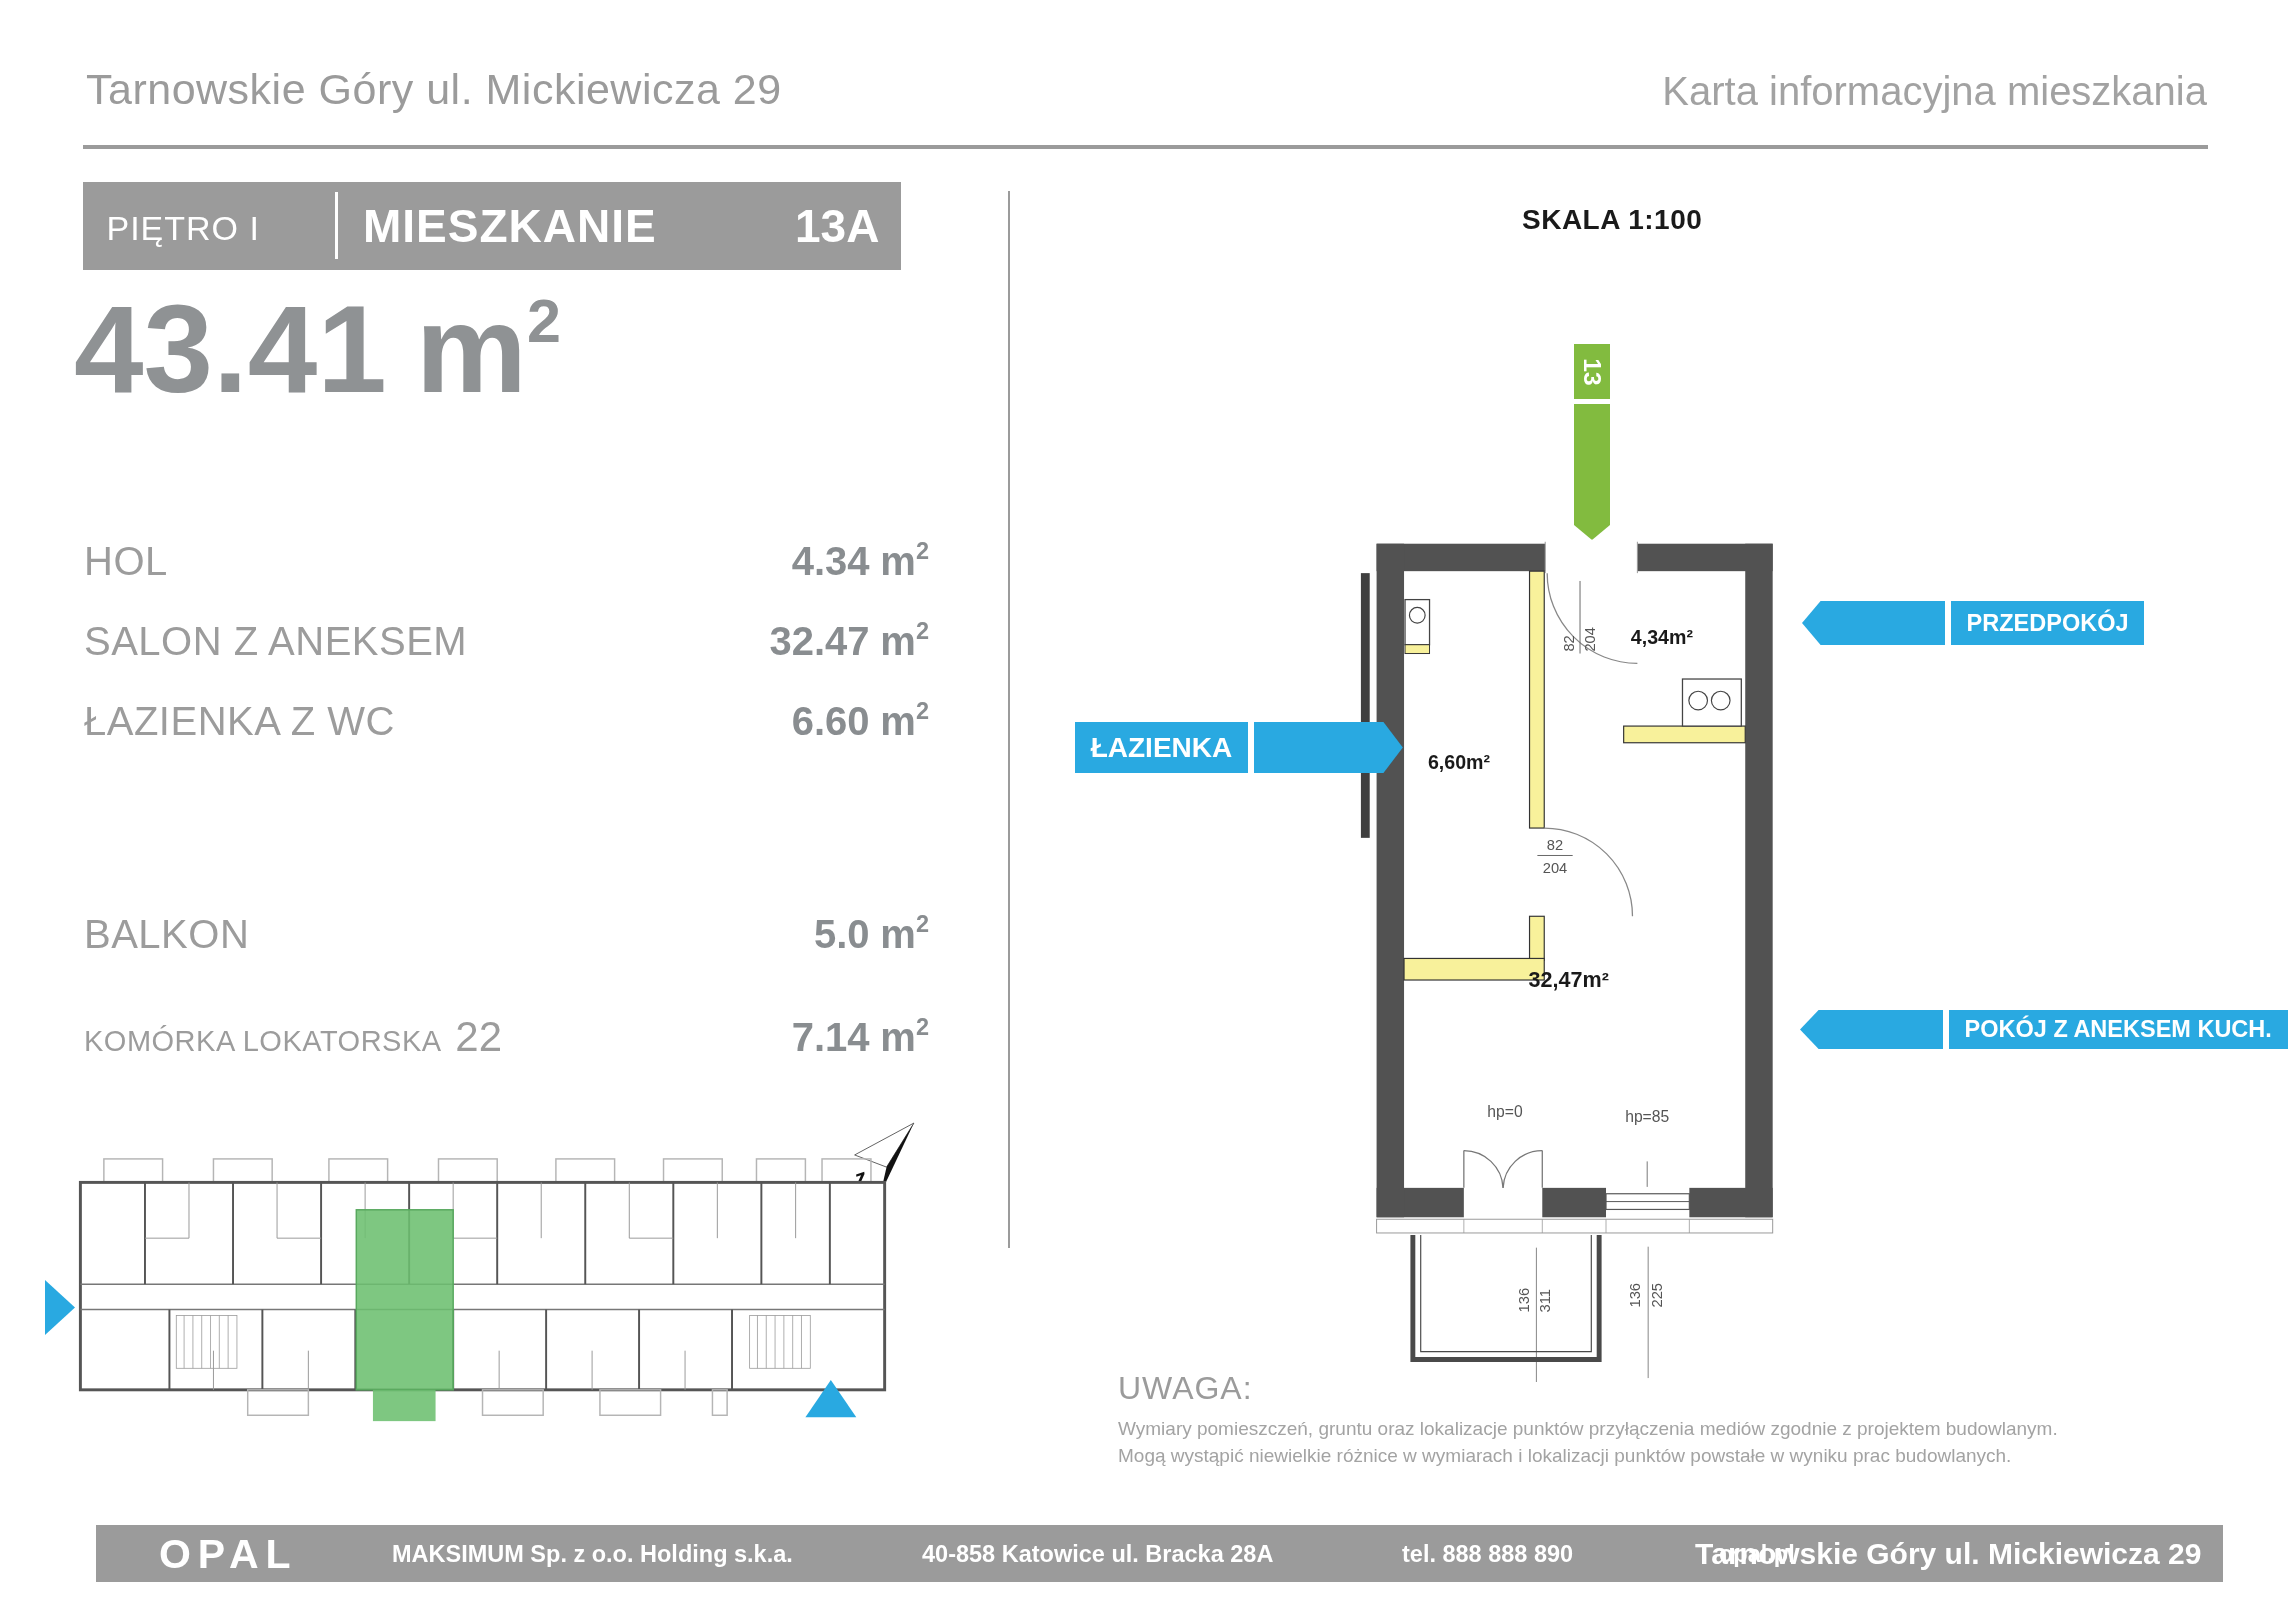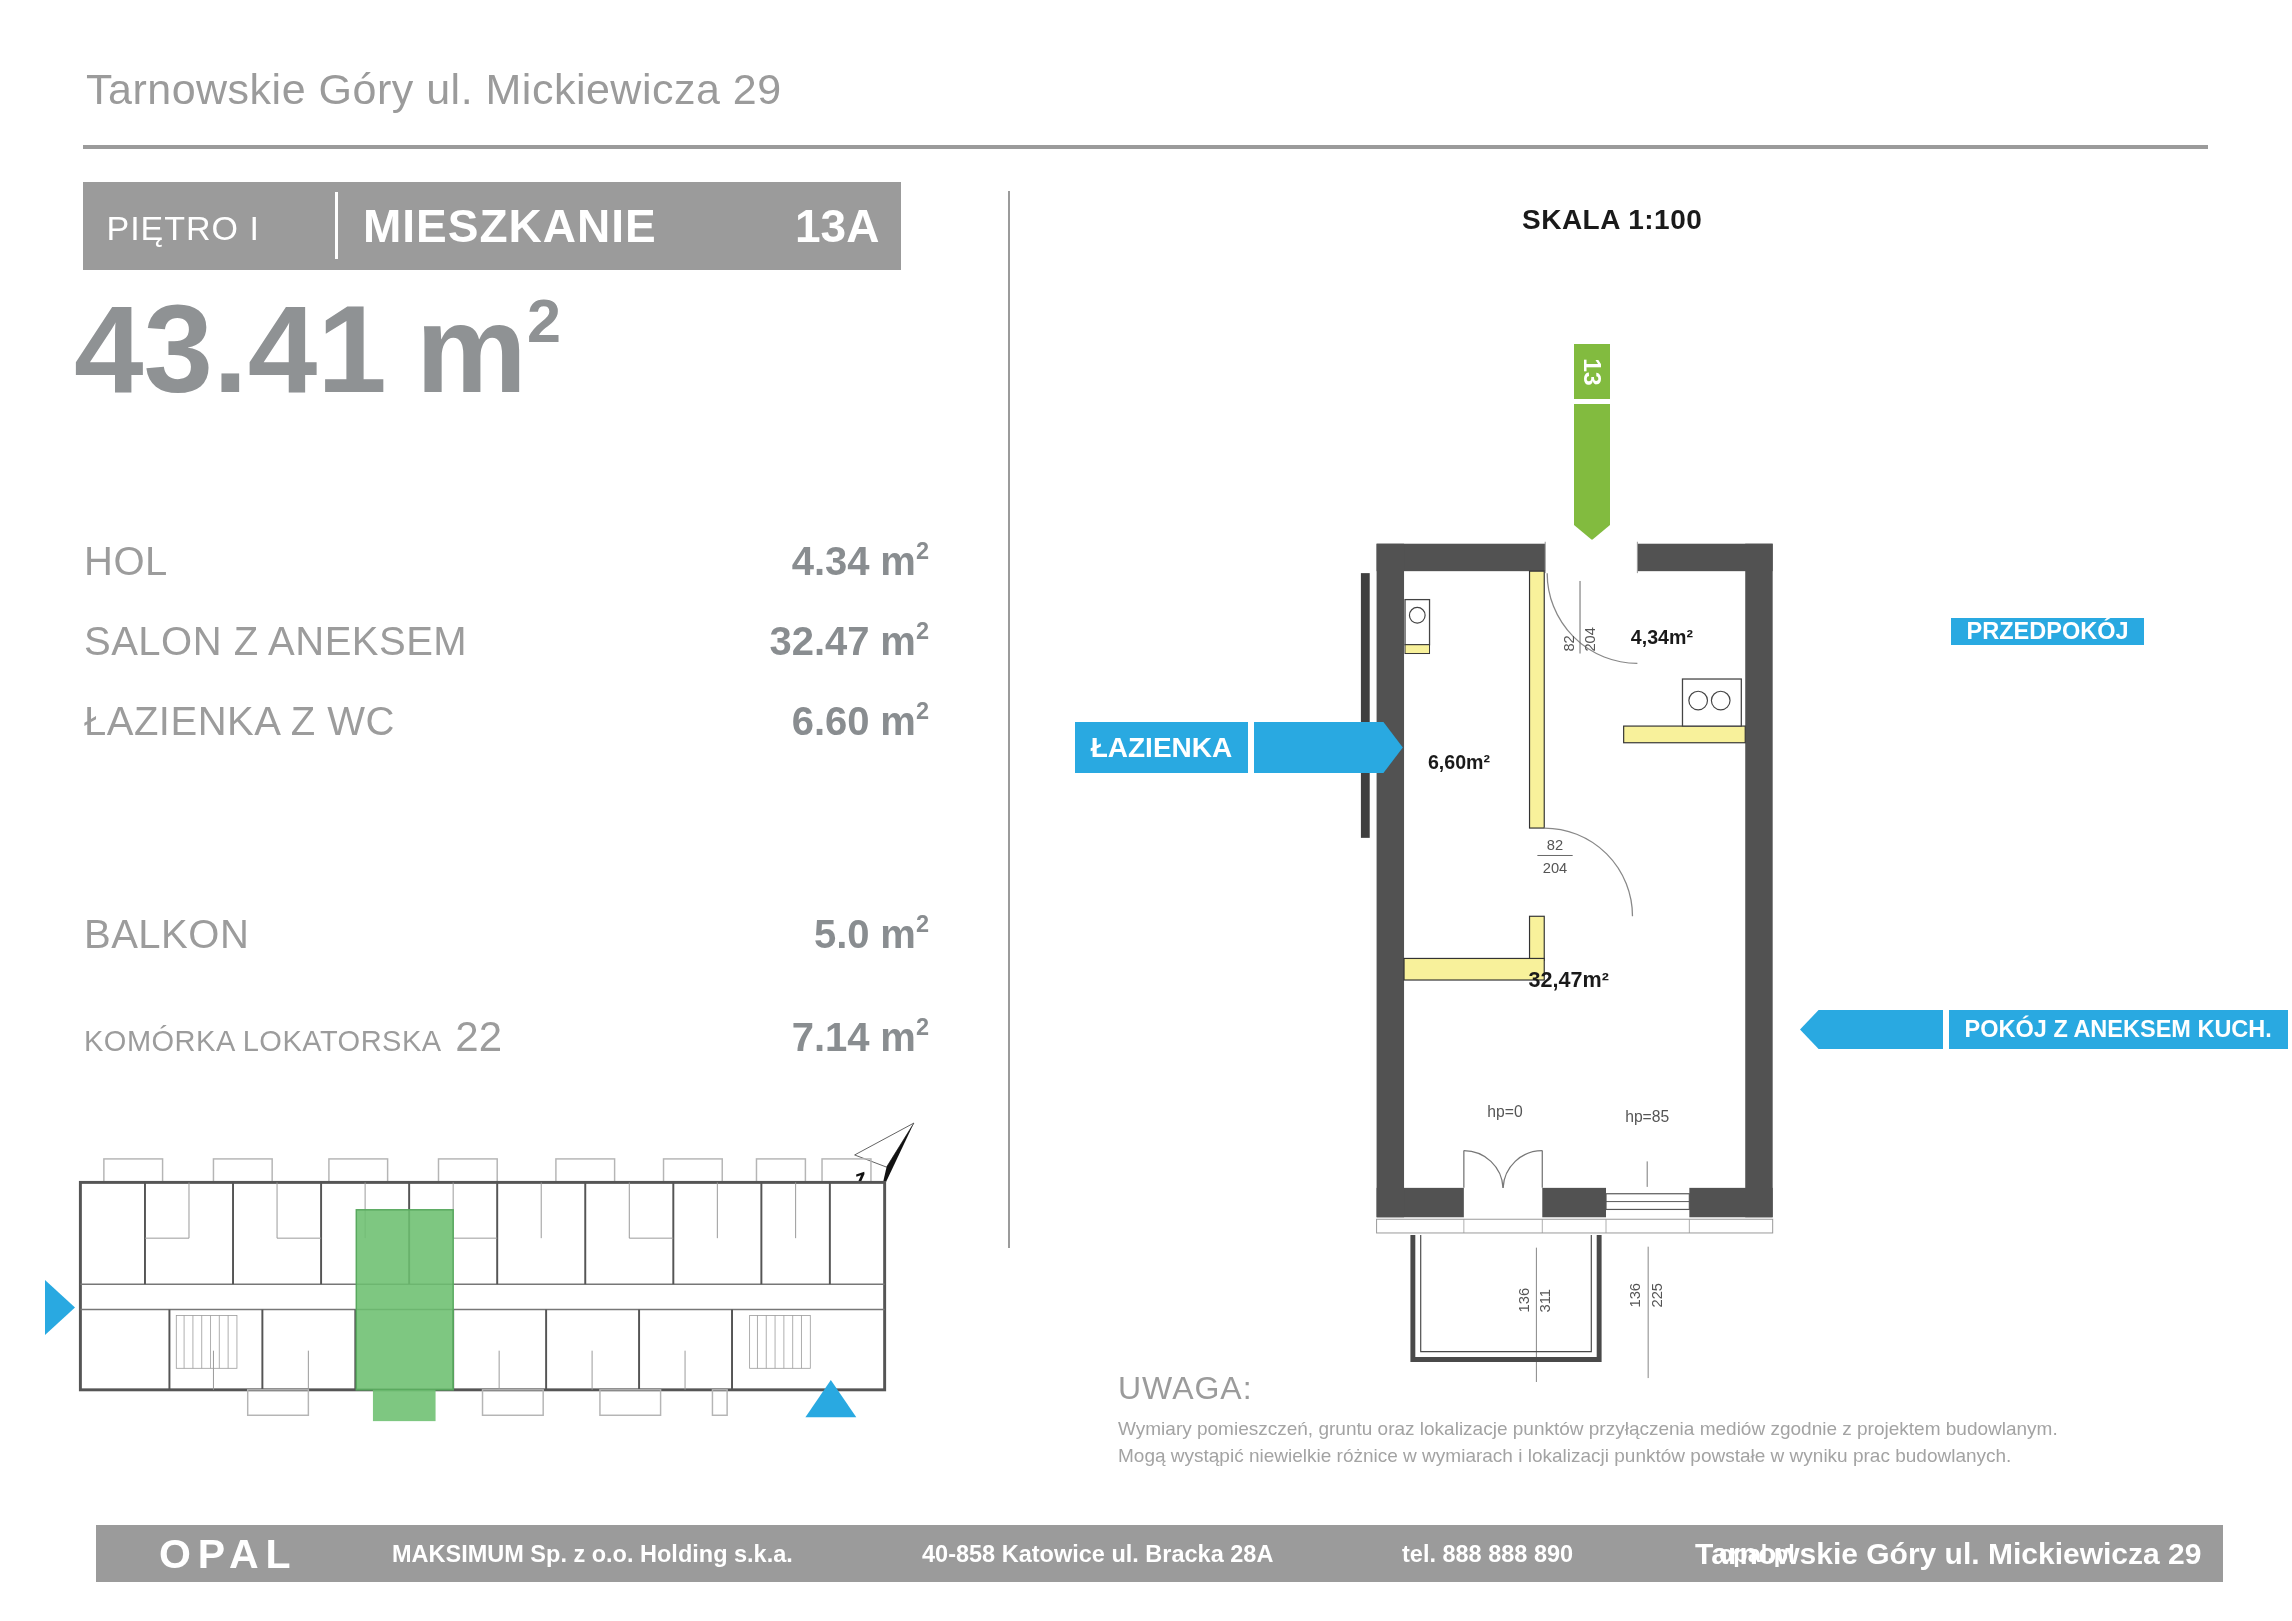--- a/index.html
+++ b/index.html
@@ -57,21 +57,21 @@
 
   .plan-svg { position:absolute; left:348px; top:392px; }
 
   .tag { position:absolute; display:flex; align-items:stretch; }
   .tag-text { background:#29a9e1; color:#fff; font-weight:bold; display:flex; align-items:center; padding:0 15.7px; white-space:nowrap; }
   .tag-gap { width:5.9px; background:#ffffff; }
   .arrow-right-body { background:#29a9e1; clip-path:polygon(0 0, 87% 0, 100% 50%, 87% 100%, 0 100%); }
   .arrow-left-body  { background:#29a9e1; clip-path:polygon(13% 0, 100% 0, 100% 100%, 13% 100%, 0 50%); }
   .tag-lazienka { left:67px; top:585px; height:51px; font-size:28px; }
   .tag-lazienka .arrow-right-body { width:149px; }
-  .tag-przedpokoj { left:794px; top:464px; height:44px; font-size:23.5px;align-items:flex-end; }
+  .tag-przedpokoj { left:794px; top:464px; height:44px; font-size:23.5px; }
   .tag-przedpokoj .arrow-left-body { width:143px; }
   .tag-pokoj { left:792px; top:873px; height:39px; font-size:23.5px; }
   .tag-pokoj .arrow-left-body { width:143px; }
 
   .note { position:absolute; left:110px; top:1233px; width:961px; color:#9b9b9b; }
   .note-title { font-size:32px; margin-bottom:7.8px; letter-spacing:1px; }
   .note-line { font-size:19px; line-height:27.4px; color:#a3a3a3; }
 
   
   .footer { position:absolute; left:96px; top:1525px; width:2127px; height:57px; background:#9b9b9b; color:#fff; }
@@ -85,20 +85,21 @@
 
   
   text { font-family:"Liberation Sans", sans-serif; }
 </style>
 </head>
 <body>
 
 <div class="page">
 
   <div class="hdr-left">Tarnowskie Góry ul. Mickiewicza 29</div>
+  <div class="hdr-right">Karta informacyjna mieszkania</div>
   <div class="hdr-rule"></div>
 
   <div class="unit-bar">
     <span class="floor">PIĘTRO I</span>
     <span class="vline"></span>
     <span class="mtype">MIESZKANIE</span>
     <span class="mnum">13A</span>
   </div>
 
   <div class="big-area">

